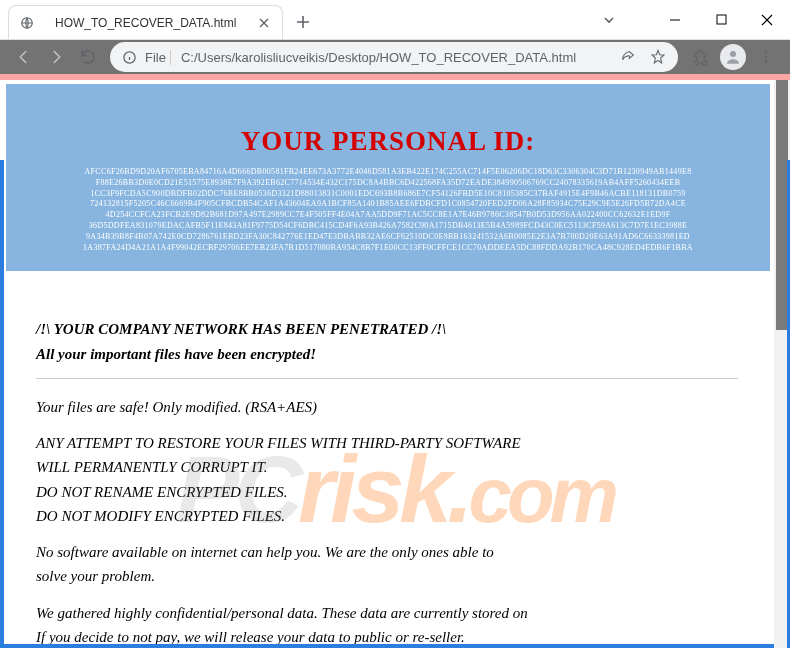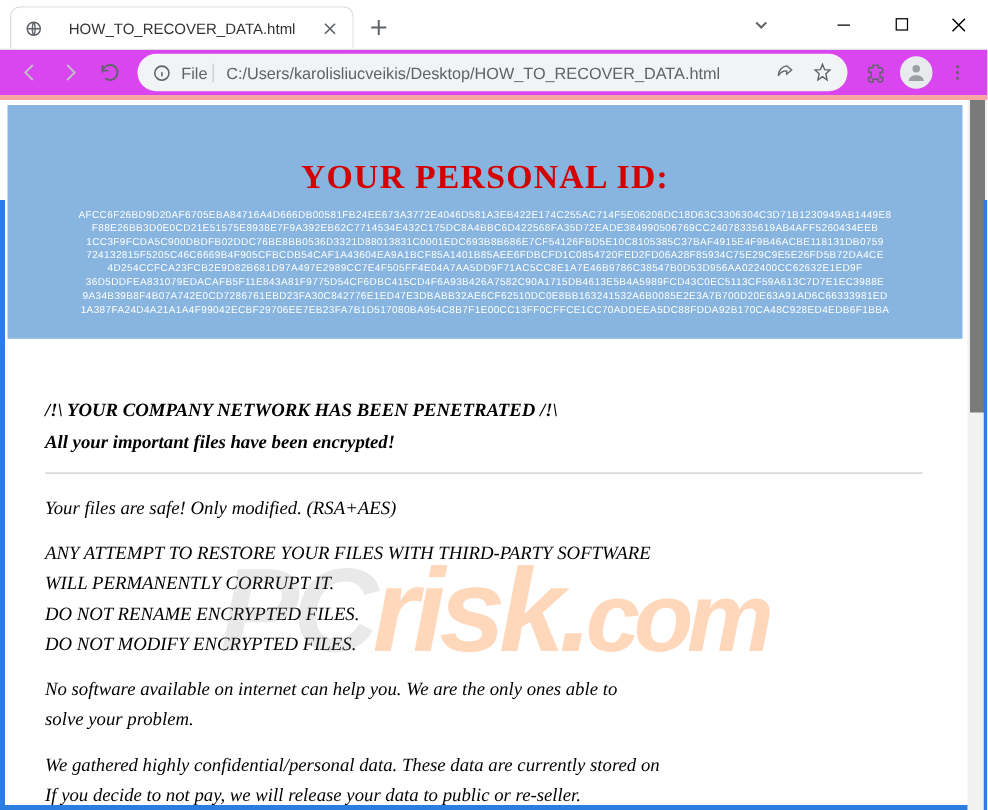--- a/index.html
+++ b/index.html
@@ -61,22 +61,22 @@
     }
     .wc-sep { width:20px; }
     .chevdown { width:46px; height:40px; display:flex;align-items:center;justify-content:center;color:#5f6368;}
     
     .toolbar {
       height: 40px;
       display: flex;
       align-items: center;
       padding: 0 8px;
       gap: 0;
-      background: #d946ef;
-      border-bottom: 4px solid #fca5a5;
+      background: #737373;
+      border-bottom: 6px solid #fca5a5;
     }
     .tbtn {
       width: 32px; height: 32px; border-radius: 50%;
       display:flex; align-items:center; justify-content:center;
       color:#5f6368; cursor:pointer;
     }
     .tbtn.disabled { color:#bdc1c6; cursor:default; }
     .omnibox {
       flex: 1;
       height: 30px;
@@ -114,21 +114,21 @@
     .banner h1 {
       font-family: Georgia, "Times New Roman", serif;
       color: #d40000;
       font-size: 27px;
       font-weight: bold;
       letter-spacing: 1px;
       margin-bottom: 10px;
       margin-top: 34px;
     }
     .pid {
-      font-family: Liberation Sans, sans-serif;
+      font-family: Liberation Serif, serif;
       font-size: 8px;
       color: #fff;
       line-height: 1.35;
       word-break: break-all;
       letter-spacing: 0.3px;
     }
     .body-text {
       font-family: Georgia, "Times New Roman", serif;
       padding: 48px 36px 20px;
       font-size: 15px;

